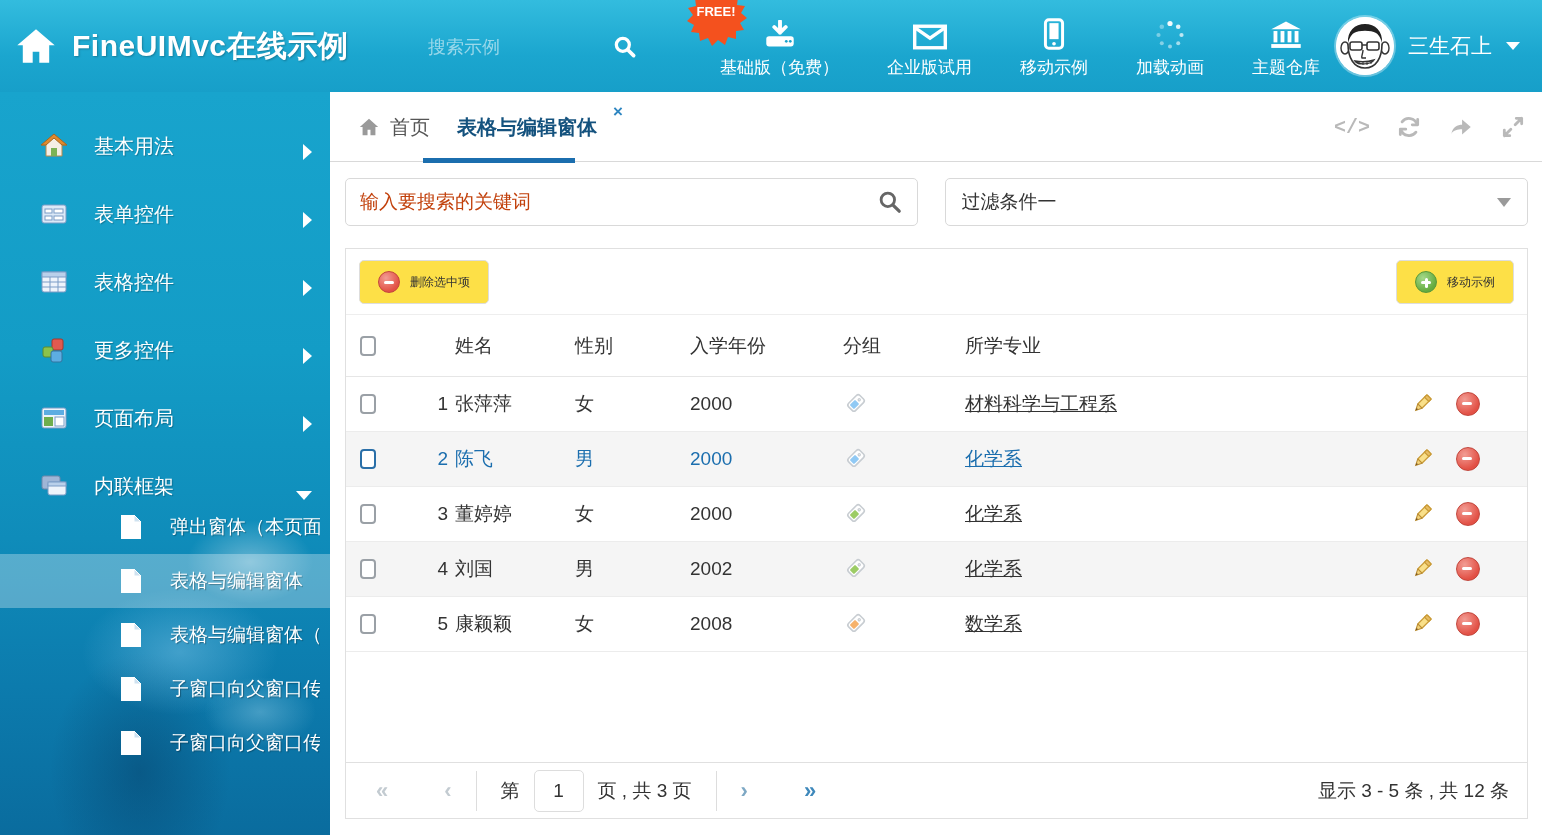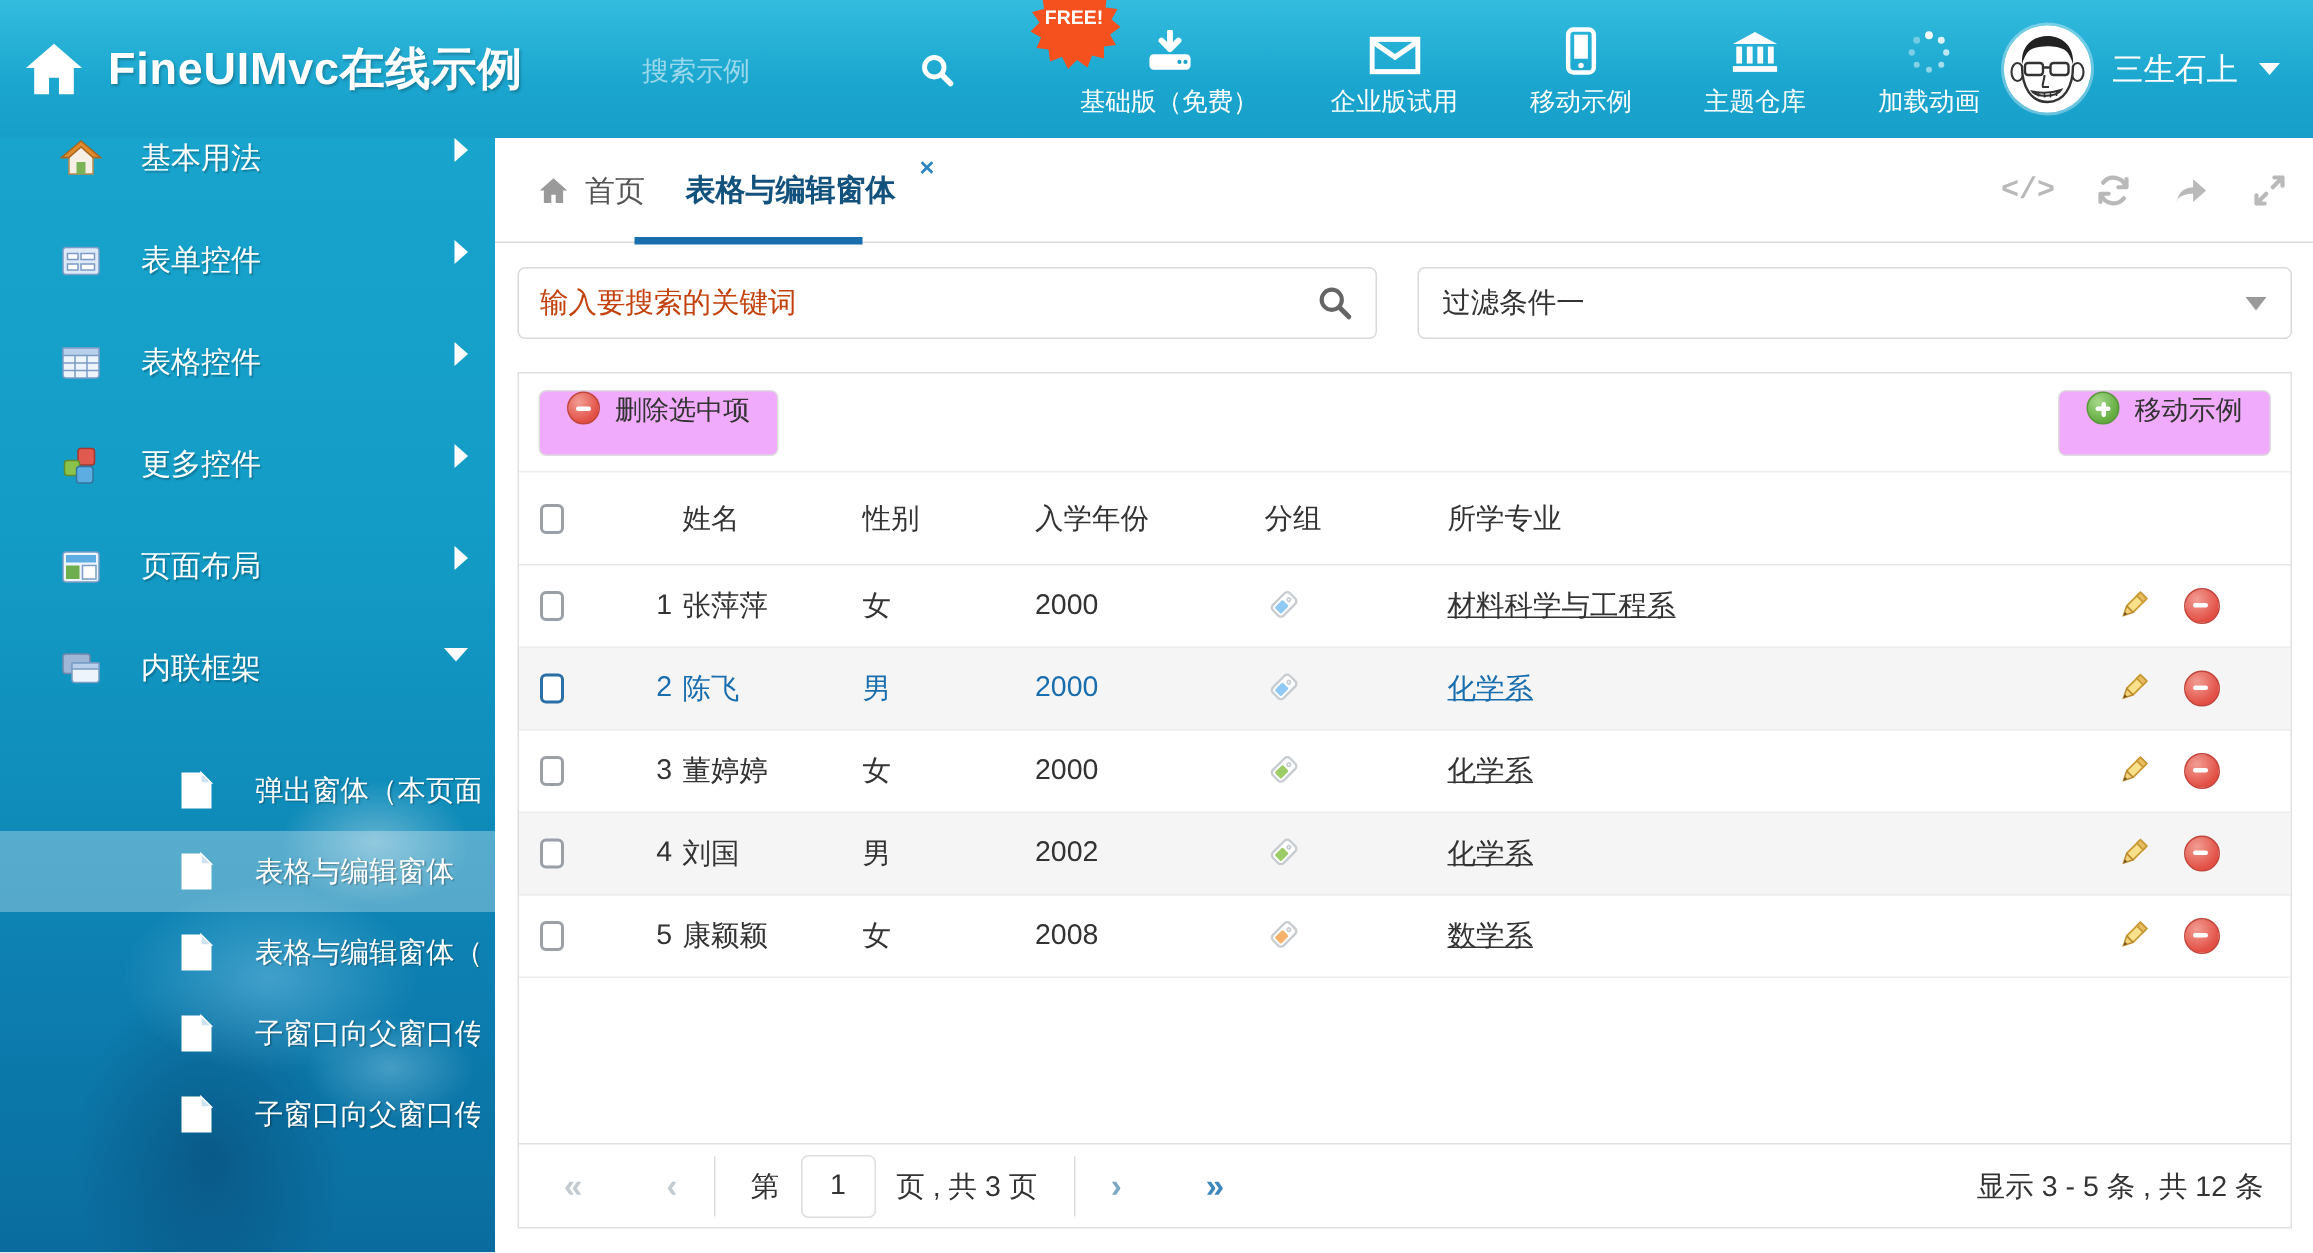--- a/index.html
+++ b/index.html
@@ -36,21 +36,21 @@
   .sidebar { position:absolute; left:0; top:92px; width:330px; height:743px;
     background:linear-gradient(180deg,#18a4cd 0%,#139cc6 35%,#0f8cba 60%,#0c7bad 80%,#0a6c9e 100%); }
   .sidebar::after { content:""; position:absolute; left:0; top:380px; right:0; bottom:0;
     background:
       radial-gradient(90px 60px at 250px 90px, rgba(255,255,255,.35), rgba(255,255,255,0) 70%),
       radial-gradient(140px 90px at 180px 180px, rgba(130,200,235,.45), rgba(130,200,235,0) 70%),
       radial-gradient(120px 160px at 140px 300px, rgba(6,60,100,.45), rgba(6,60,100,0) 75%),
       radial-gradient(80px 50px at 260px 240px, rgba(200,240,255,.30), rgba(200,240,255,0) 70%);
     pointer-events:none; }
   .snav { position:relative; z-index:2; }
-  .sitem { height:68px; display:flex; align-items:flex-start; padding:0 18px 0 40px; cursor:pointer; color:#fff; }
+  .sitem { height:68px; display:flex; align-items:flex-end; padding:0 18px 0 40px; cursor:pointer; color:#fff; }
   .sitem .sico { width:28px; height:28px; margin-right:26px; flex:none; }
   .sitem .slbl { font-size:20px; text-shadow:1px 1px 1px rgba(0,0,0,.25); white-space:nowrap; }
   .sitem .sbadge { color:#e8242c; font-size:16px; margin-left:8px; text-shadow:1px 1px 0 rgba(255,255,255,.4); }
   .sitem .arr { margin-left:auto; width:0; height:0; }
   .arr-r { border-top:8px solid transparent; border-bottom:8px solid transparent; border-left:9px solid #fff; }
   .arr-d { border-left:8px solid transparent; border-right:8px solid transparent; border-top:9px solid #fff; }
   .ssub { height:54px; display:flex; align-items:center; padding:0 10px 0 120px; cursor:pointer; color:#fff; position:relative; }
   .ssub .fico { width:22px; height:26px; margin-right:28px; flex:none; }
   .ssub .slbl { font-size:19px; text-shadow:1px 1px 1px rgba(0,0,0,.3); white-space:nowrap; overflow:hidden; }
   .ssub.sel { background:rgba(255,255,255,.30); }
@@ -75,22 +75,22 @@
   .searchbox .ph { flex:1; color:#c2410c; font-size:19px; }
   .dropdown { margin-left:27px; width:591px; height:48px; border:1px solid #d9d9d9; border-radius:5px;
     display:flex; align-items:center; padding:0 16px; cursor:pointer; }
   .dropdown .dv { flex:1; color:#333; font-size:19px; }
   .caret-g { width:0; height:0; border-left:7px solid transparent; border-right:7px solid transparent;
     border-top:9px solid #9a9a9a; }
 
   .panel { position:absolute; left:15px; top:156px; width:1183px; height:571px;
     border:1px solid #e0e0e0; background:#fff; }
   .ptoolbar { height:66px; padding:11px 13px; border-bottom:1px solid #eee; position:relative; }
-  .btn { display:inline-flex; align-items:flex-start; gap:10px; height:44px; padding:0 18px;
-    background:#f0abfc; border:1px solid #ddd; border-radius:5px; cursor:pointer; font-size:18px; color:#333;
+  .btn { display:inline-flex; align-items:center; gap:10px; height:44px; padding:0 18px;
+    background:#fde047; border:1px solid #ddd; border-radius:5px; cursor:pointer; font-size:12px; color:#333;
     font-family:inherit; }
   .btn.add { position:absolute; right:13px; top:11px; }
   .ico-del, .ico-add { width:22px; height:22px; border-radius:50%; position:relative; display:inline-block; }
   .ico-del { background:radial-gradient(circle at 35% 30%, #f29d94, #e25045 70%); border:1px solid #c2463c; }
   .ico-del::after { content:""; position:absolute; left:5px; top:9px; width:10px; height:3px;
     background:#fff; border-radius:2px; }
   .ico-add { background:radial-gradient(circle at 35% 30%, #a5d98a, #64ab3f 70%); border:1px solid #57983a; }
   .ico-add::before, .ico-add::after { content:""; position:absolute; background:#fff; border-radius:2px; }
   .ico-add::before { left:5px; top:9px; width:10px; height:3px; }
   .ico-add::after { left:8.5px; top:5.5px; width:3px; height:10px; }
@@ -184,45 +184,45 @@
           <svg viewBox="0 0 18 28" width="22" height="32">
               <rect x="1.5" y="1.5" width="15" height="25" rx="3" fill="none" stroke="#fff" stroke-width="2.6"></rect>
               <rect x="5" y="4.5" width="8" height="14" fill="#fff"></rect>
               <circle cx="9" cy="22.5" r="1.6" fill="#fff"></circle>
             </svg>
         </span>
         <span class="hnl">移动示例</span>
       </div>
       <div class="hnav">
         <span class="hni">
-          <svg viewBox="0 0 30 26" width="34" height="30">
-              <path d="M15 1 2 8h26z" fill="#fff"></path>
-              <rect x="4" y="9.5" width="3.4" height="10" fill="#fff"></rect>
-              <rect x="10.2" y="9.5" width="3.4" height="10" fill="#fff"></rect>
-              <rect x="16.4" y="9.5" width="3.4" height="10" fill="#fff"></rect>
-              <rect x="22.6" y="9.5" width="3.4" height="10" fill="#fff"></rect>
-              <rect x="2" y="21" width="26" height="3.4" fill="#fff"></rect>
-            </svg>
-        </span>
-        <span class="hnl">主题仓库</span>
-      </div>
-      <div class="hnav">
-        <span class="hni">
           <svg viewBox="0 0 30 30" width="30" height="30">
             <circle cx="15" cy="3.5" r="2.6" fill="#fff" opacity=".95"></circle>
               <circle cx="23.2" cy="6.8" r="2.3" fill="#fff" opacity=".85"></circle>
             <circle cx="26.5" cy="15" r="2.1" fill="#fff" opacity=".7"></circle>
               <circle cx="23.2" cy="23.2" r="2" fill="#fff" opacity=".6"></circle>
             <circle cx="15" cy="26.5" r="2" fill="#fff" opacity=".5"></circle>
               <circle cx="6.8" cy="23.2" r="2" fill="#fff" opacity=".45"></circle>
             <circle cx="3.5" cy="15" r="2.1" fill="#fff" opacity=".4"></circle>
               <circle cx="6.8" cy="6.8" r="2.3" fill="#fff" opacity=".35"></circle>
           </svg>
         </span>
         <span class="hnl">加载动画</span>
+      </div>
+      <div class="hnav">
+        <span class="hni">
+          <svg viewBox="0 0 30 26" width="34" height="30">
+              <path d="M15 1 2 8h26z" fill="#fff"></path>
+              <rect x="4" y="9.5" width="3.4" height="10" fill="#fff"></rect>
+              <rect x="10.2" y="9.5" width="3.4" height="10" fill="#fff"></rect>
+              <rect x="16.4" y="9.5" width="3.4" height="10" fill="#fff"></rect>
+              <rect x="22.6" y="9.5" width="3.4" height="10" fill="#fff"></rect>
+              <rect x="2" y="21" width="26" height="3.4" fill="#fff"></rect>
+            </svg>
+        </span>
+        <span class="hnl">主题仓库</span>
       </div>
     </nav>
 
     <div class="user">
       <span class="avatar">
         <svg viewBox="0 0 58 58" width="58" height="58">
           <circle cx="29" cy="29" r="29" fill="#fff"></circle>
           <path d="M12 26c-1-12 7-19 17-19s18 7 17 19c0 0-2-8-6-10-5-3-17-3-22 0-4 2-6 10-6 10z" fill="#222"></path>
           <ellipse cx="9" cy="31" rx="4" ry="6" fill="#fff" stroke="#333" stroke-width="1.4"></ellipse>
           <ellipse cx="49" cy="31" rx="4" ry="6" fill="#fff" stroke="#333" stroke-width="1.4"></ellipse>

